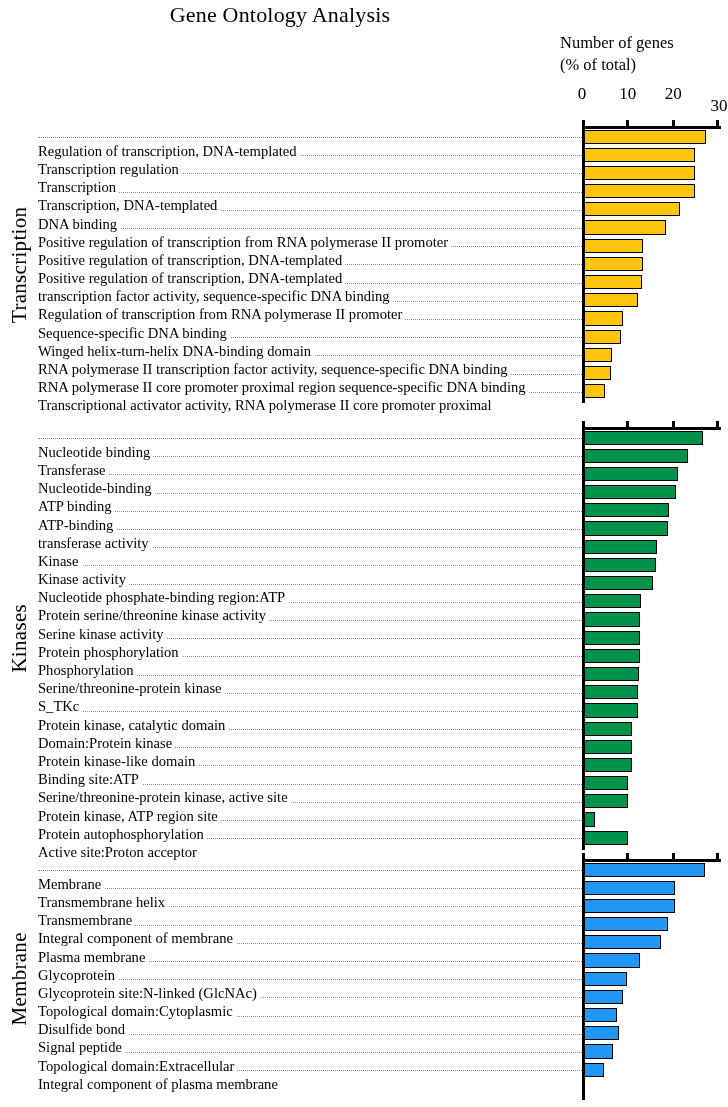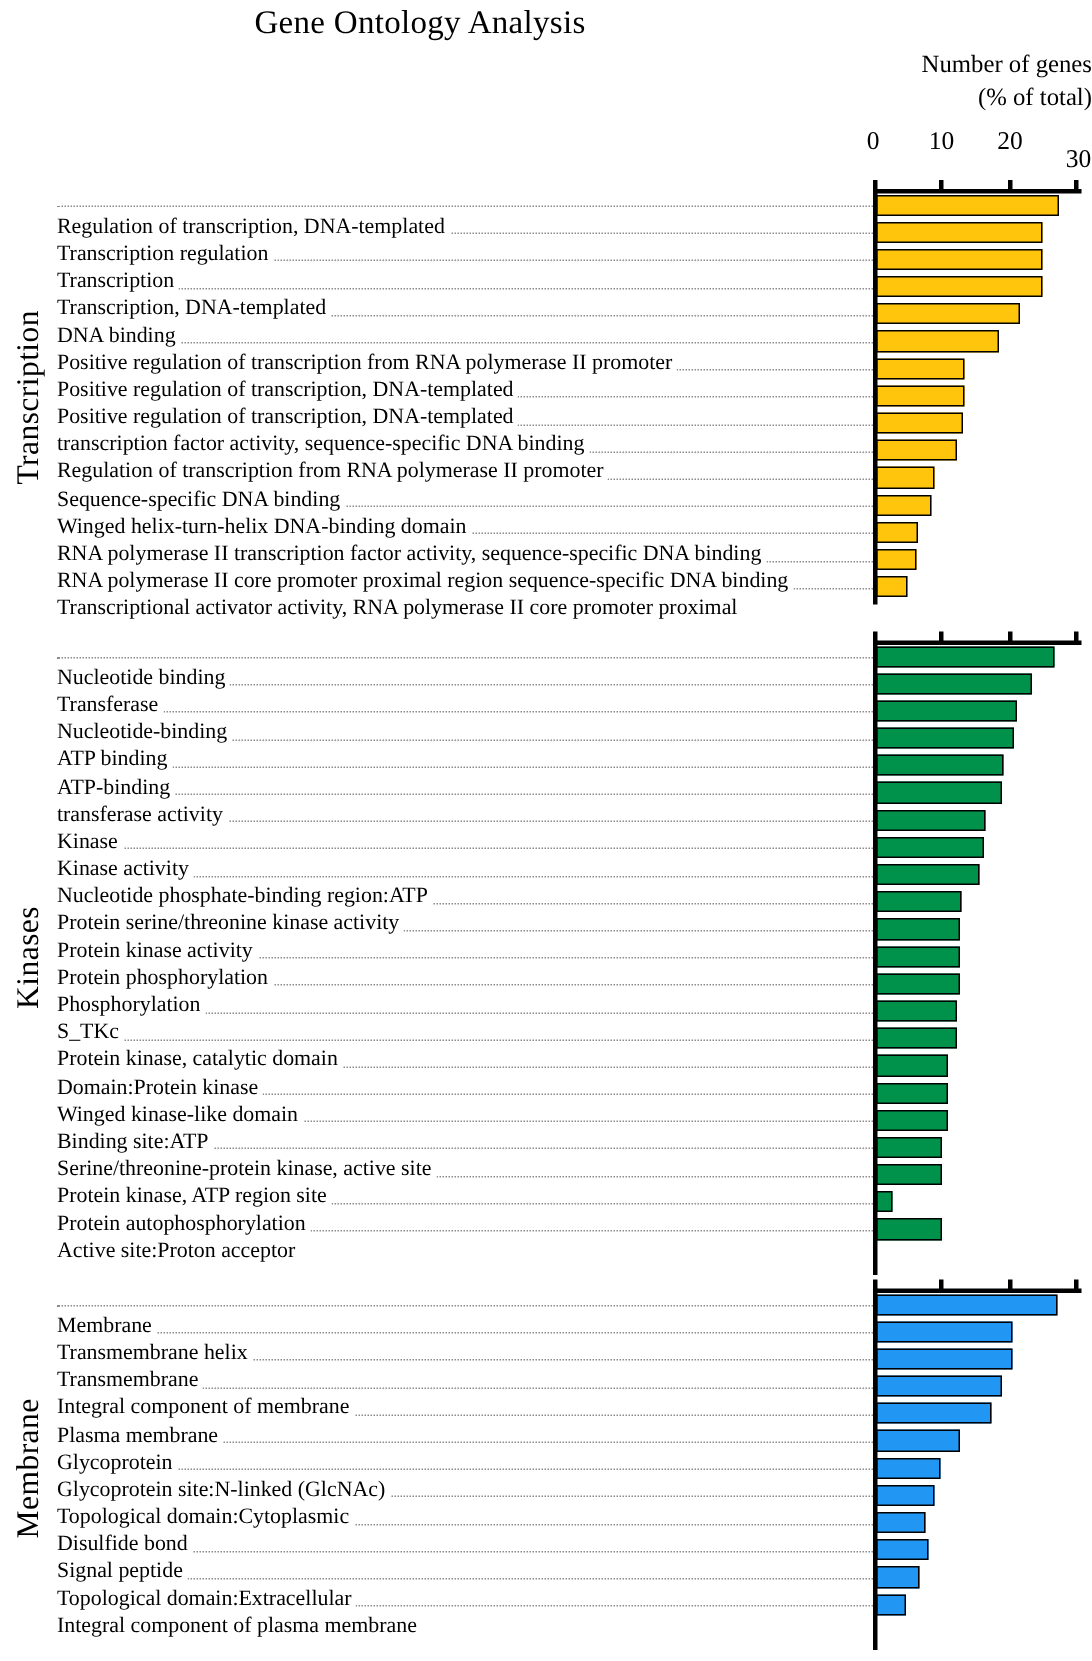--- a/index.html
+++ b/index.html
@@ -21,21 +21,21 @@
     text-align: center;
     font-size: 22px;
     letter-spacing: 0.2px;
   }
 
   
   .axis-header {
     position: absolute;
     left: 560px; top: 32px;
     width: 168px;
-    text-align: right;
+    text-align: left;
     font-size: 16.5px;
     line-height: 1.32;
   }
   .axis-header div { white-space: nowrap; }
 
   .ticklabels {
     position: absolute;
     left: 560px; top: 84px;
     width: 168px; height: 22px;
     font-size: 17px;
@@ -337,41 +337,48 @@
           </div>
           <div class="row">
             <div class="leader" style="border-top-color: rgb(140, 140, 140);"></div>
             <div class="row-label">Protein serine/threonine kinase activity</div>
             <div class="row-bararea">
               <div class="bar" style="background: rgb(0, 146, 75); width: 56.6267px; left: 2px;"></div>
             </div>
           </div>
           <div class="row">
             <div class="leader" style="border-top-color: rgb(140, 140, 140);"></div>
-            <div class="row-label">Protein kinase activity</div>
+            <div class="row-label">Serine kinase activity</div>
             <div class="row-bararea">
               <div class="bar" style="background: rgb(0, 146, 75); width: 56.17px; left: 2px;"></div>
             </div>
           </div>
           <div class="row">
             <div class="leader" style="border-top-color: rgb(140, 140, 140);"></div>
             <div class="row-label">Protein phosphorylation</div>
             <div class="row-bararea">
               <div class="bar" style="background: rgb(0, 146, 75); width: 55.7133px; left: 2px;"></div>
             </div>
           </div>
           <div class="row">
             <div class="leader" style="border-top-color: rgb(140, 140, 140);"></div>
             <div class="row-label">Phosphorylation</div>
             <div class="row-bararea">
               <div class="bar" style="background: rgb(0, 146, 75); width: 55.7133px; left: 2px;"></div>
             </div>
           </div>
           <div class="row">
             <div class="leader" style="border-top-color: rgb(140, 140, 140);"></div>
+            <div class="row-label">Serine/threonine-protein kinase</div>
+            <div class="row-bararea">
+              <div class="bar" style="background: rgb(0, 146, 75); width: 54.8px; left: 2px;"></div>
+            </div>
+          </div>
+          <div class="row">
+            <div class="leader" style="border-top-color: rgb(140, 140, 140);"></div>
             <div class="row-label">S_TKc</div>
             <div class="row-bararea">
               <div class="bar" style="background: rgb(0, 146, 75); width: 53.8867px; left: 2px;"></div>
             </div>
           </div>
           <div class="row">
             <div class="leader" style="border-top-color: rgb(140, 140, 140);"></div>
             <div class="row-label">Protein kinase,  catalytic domain</div>
             <div class="row-bararea">
               <div class="bar" style="background: rgb(0, 146, 75); width: 53.8867px; left: 2px;"></div>
@@ -379,21 +386,21 @@
           </div>
           <div class="row">
             <div class="leader" style="border-top-color: rgb(140, 140, 140);"></div>
             <div class="row-label">Domain:Protein kinase</div>
             <div class="row-bararea">
               <div class="bar" style="background: rgb(0, 146, 75); width: 48.4067px; left: 2px;"></div>
             </div>
           </div>
           <div class="row">
             <div class="leader" style="border-top-color: rgb(140, 140, 140);"></div>
-            <div class="row-label">Winged kinase-like domain</div>
+            <div class="row-label">Protein kinase-like domain</div>
             <div class="row-bararea">
               <div class="bar" style="background: rgb(0, 146, 75); width: 48.4067px; left: 2px;"></div>
             </div>
           </div>
           <div class="row">
             <div class="leader" style="border-top-color: rgb(140, 140, 140);"></div>
             <div class="row-label">Binding site:ATP</div>
             <div class="row-bararea">
               <div class="bar" style="background: rgb(0, 146, 75); width: 48.4067px; left: 2px;"></div>
             </div>

